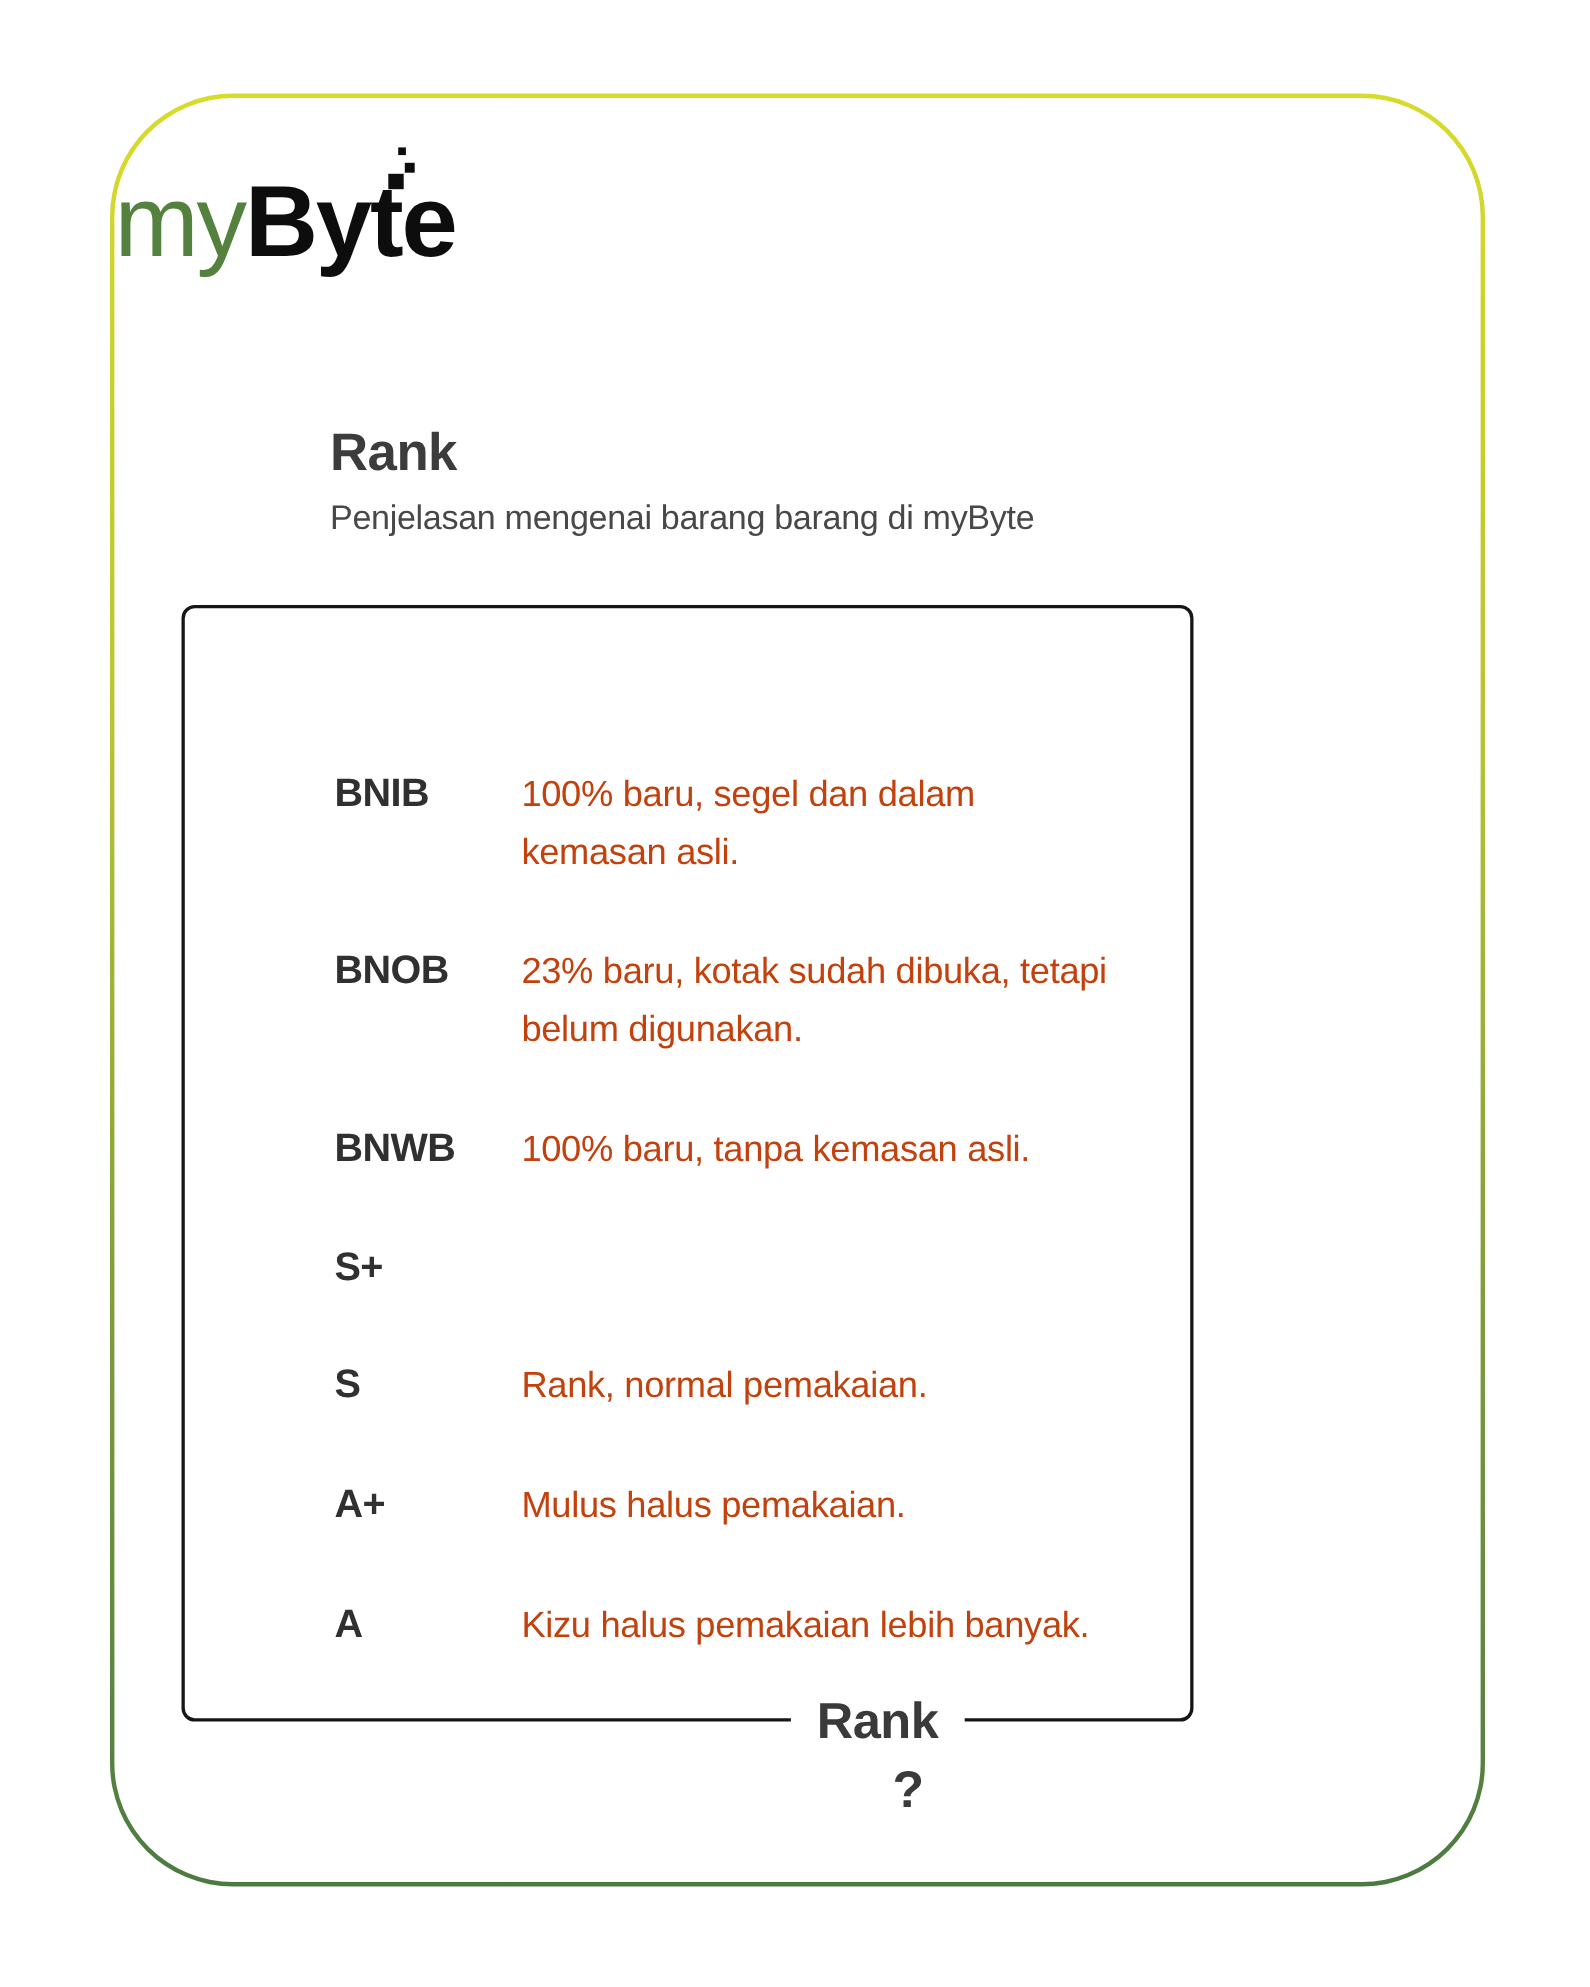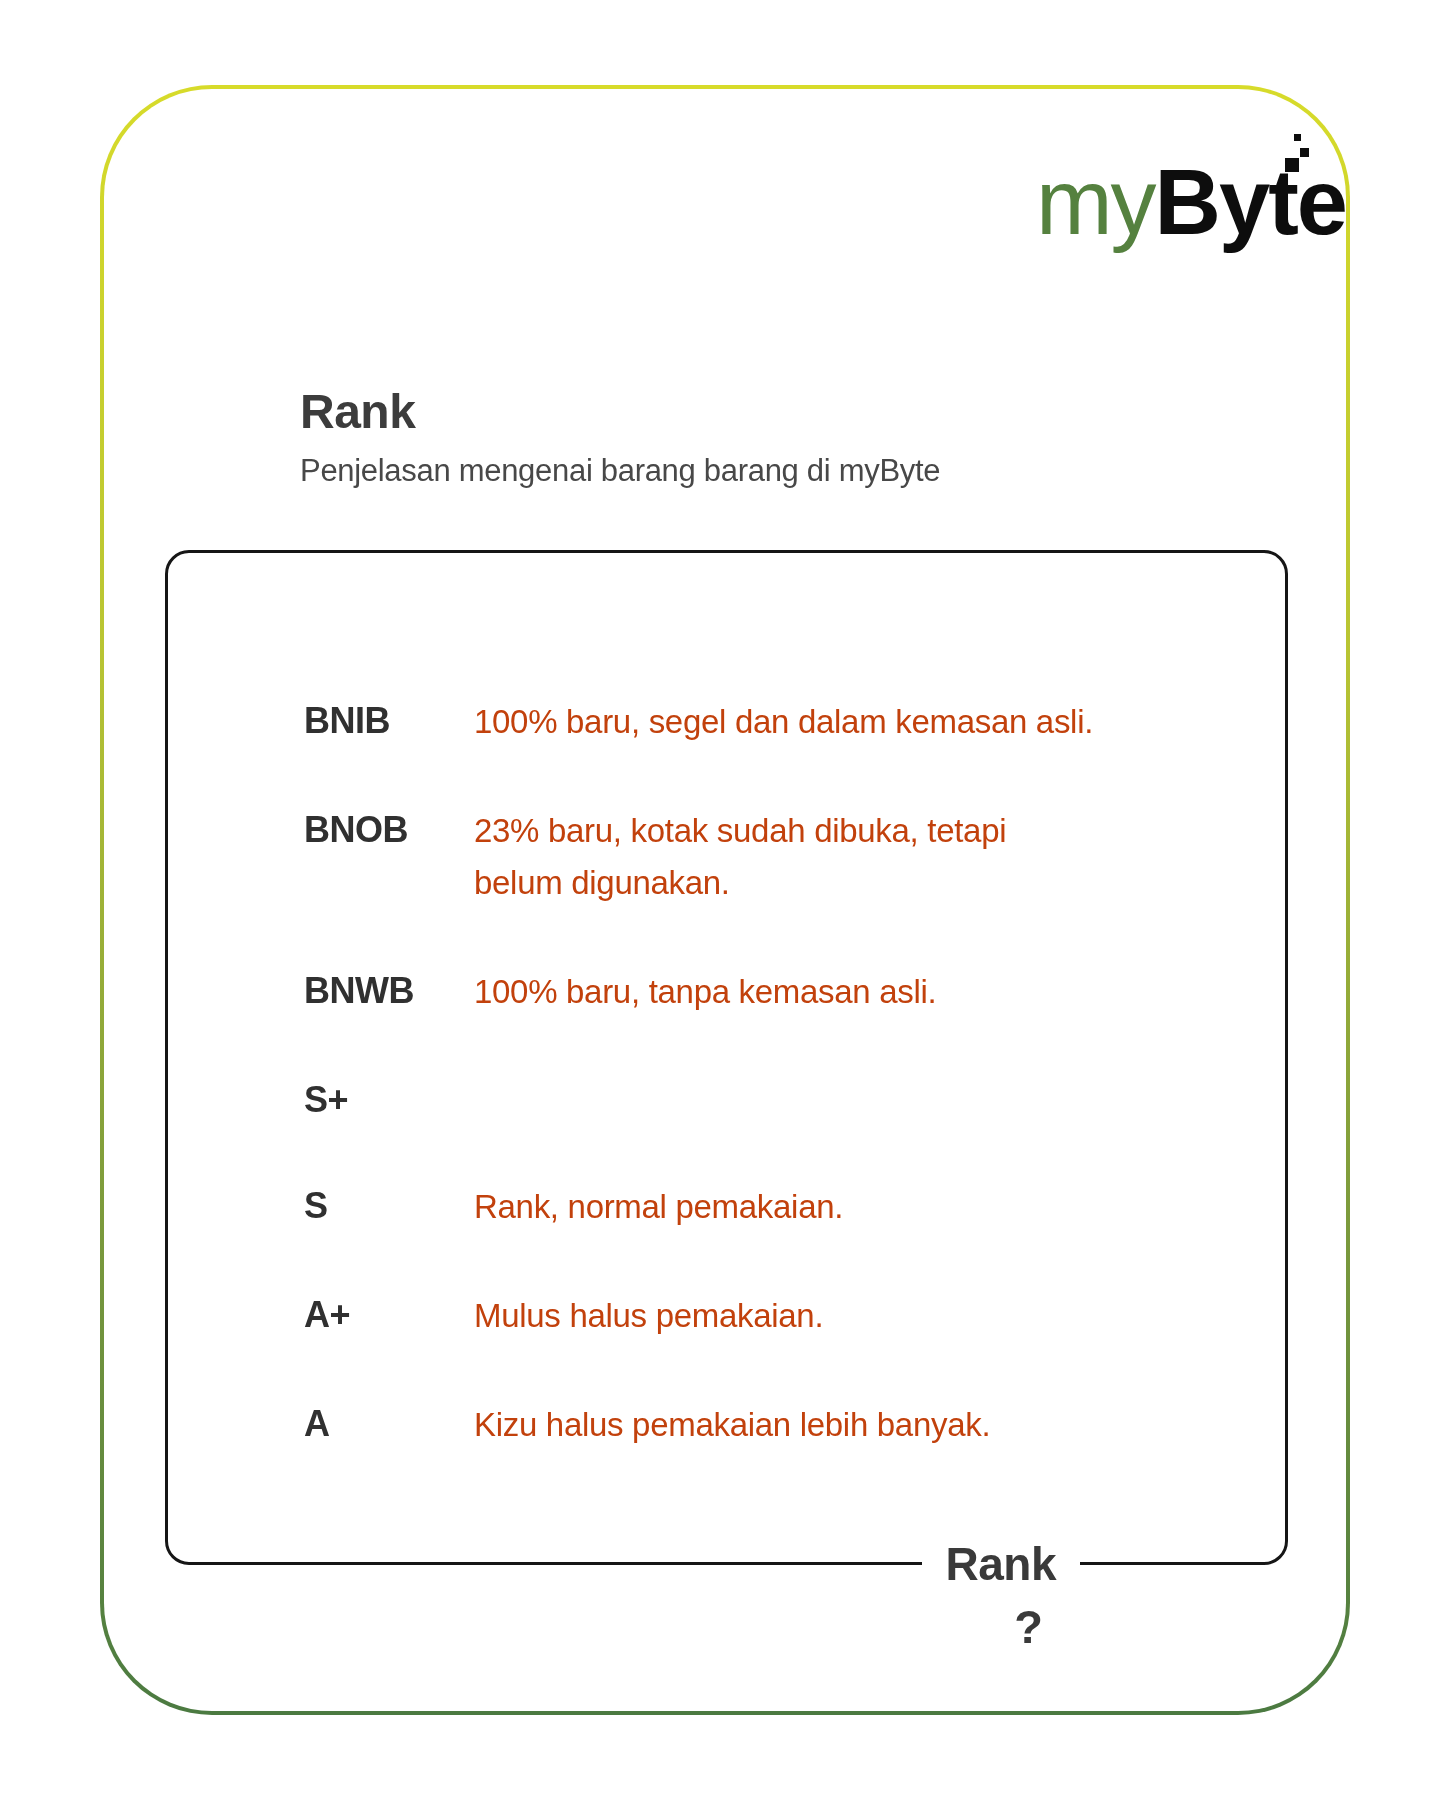--- a/index.html
+++ b/index.html
@@ -24,26 +24,25 @@
     width: 100%; height: 100%;
     background: #ffffff;
     border-radius: 108px;
     position: relative;
   }
 
   
   .logo {
     position: absolute;
     top: 63px; left: 0; right: 0;
-    text-align: right;
+    text-align: left;
     font-size: 92px;
     letter-spacing: -2px;
     line-height: 100px;
     white-space: nowrap;
-    margin-left: 24px;
   }
   .logo .my    { color: #55813f; font-weight: 500; }
   .logo .byte  { color: #0d0d0d; font-weight: 800; }
   .logo .t-wrap { position: relative; display: inline-block; }
   .logo .px { position: absolute; background: #0d0d0d; }
   .logo .px1 { width: 9px;  height: 9px;  top: -4px;  right: -12px; }
   .logo .px2 { width: 7px;  height: 7px;  top: -18px; right: -4px; }
   .logo .px3 { width: 14px; height: 14px; top: 6px;   right: -2px; }
 
   
@@ -55,23 +54,23 @@
   .page-subtitle {
     margin-top: 14px;
     font-size: 31px; font-weight: 400; color: #484848;
     letter-spacing: -0.3px;
   }
 
   
   .rank-box {
     position: absolute;
     left: 61px; top: 461px;
-    width: 1123px; height: 1015px;
+    width: 920px; height: 1015px;
     border: 3px solid #161616;
-    border-radius: 24px;
+    border-radius: 12px;
     background: #ffffff;
   }
   .rank-list {
     padding: 143px 60px 0 136px;
   }
   .rank-row {
     display: flex;
     align-items: flex-start;
     margin-bottom: 57px;
   }

